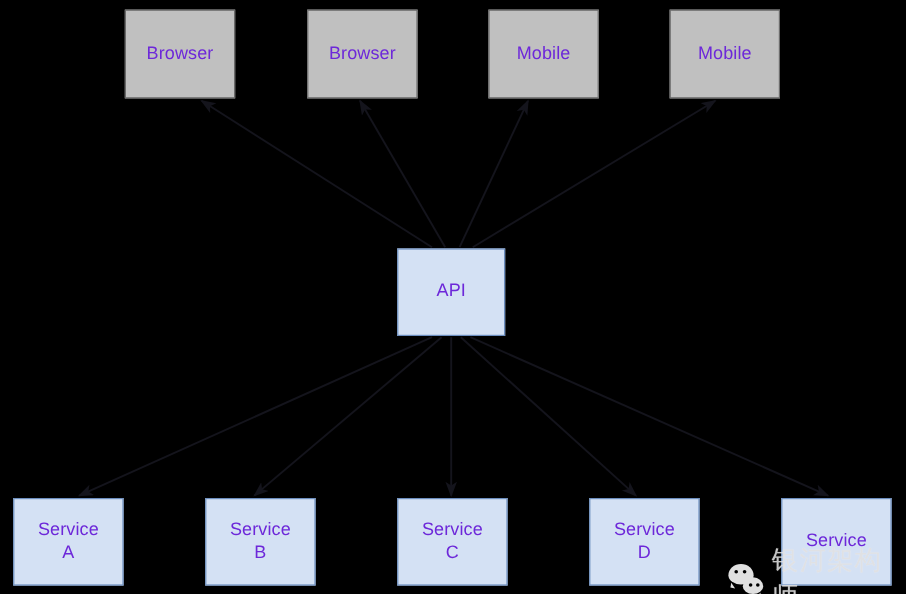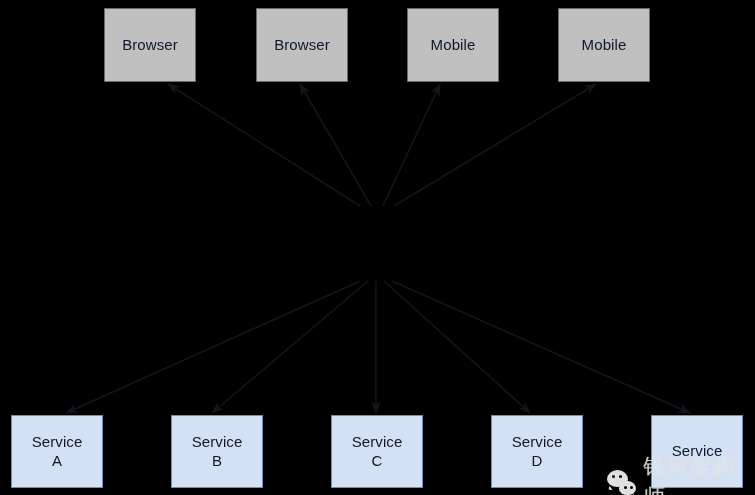--- a/index.html
+++ b/index.html
@@ -24,21 +24,21 @@
     pointer-events: none;
   }
   .node {
     position: absolute;
     box-sizing: border-box;
     display: flex;
     align-items: center;
     justify-content: center;
     text-align: center;
     line-height: 1.24;
-    color: #0f172a;
+    color: #6d28d9;
     font-size: 15px;
     letter-spacing: 0.1px;
     white-space: pre-line;
     z-index: 3;
   }
   .node.client {
     background: #c0c0c0;
     border: 1px solid #6b6b6b;
   }
   .node.api {
@@ -149,20 +149,21 @@
         <line x1="384" y1="281" x2="530" y2="413" stroke="#14141c" stroke-width="1.6" marker-end="url(#arrow)"></line>
         <line x1="392" y1="281" x2="690" y2="413" stroke="#14141c" stroke-width="1.6" marker-end="url(#arrow)"></line>
       </g>
   </svg>
 
   <div class="node client" style="left: 104px; top: 8px; width: 92px; height: 74px;"><span>Browser</span></div>
   <div class="node client" style="left: 256px; top: 8px; width: 92px; height: 74px;"><span>Browser</span></div>
   <div class="node client" style="left: 407px; top: 8px; width: 92px; height: 74px;"><span>Mobile</span></div>
   <div class="node client" style="left: 558px; top: 8px; width: 92px; height: 74px;"><span>Mobile</span></div>
 
+  <div class="node api" style="left: 331px; top: 207px; width: 90px; height: 73px;"><span>API</span></div>
 
   <div class="node service" style="left: 11px; top: 415px; width: 92px; height: 73px;"><span>Service
 A</span></div>
   <div class="node service" style="left: 171px; top: 415px; width: 92px; height: 73px;"><span>Service
 B</span></div>
   <div class="node service" style="left: 331px; top: 415px; width: 92px; height: 73px;"><span>Service
 C</span></div>
   <div class="node service" style="left: 491px; top: 415px; width: 92px; height: 73px;"><span>Service
 D</span></div>
   <div class="node service" style="left: 651px; top: 415px; width: 92px; height: 73px;"><span>Service</span></div>

